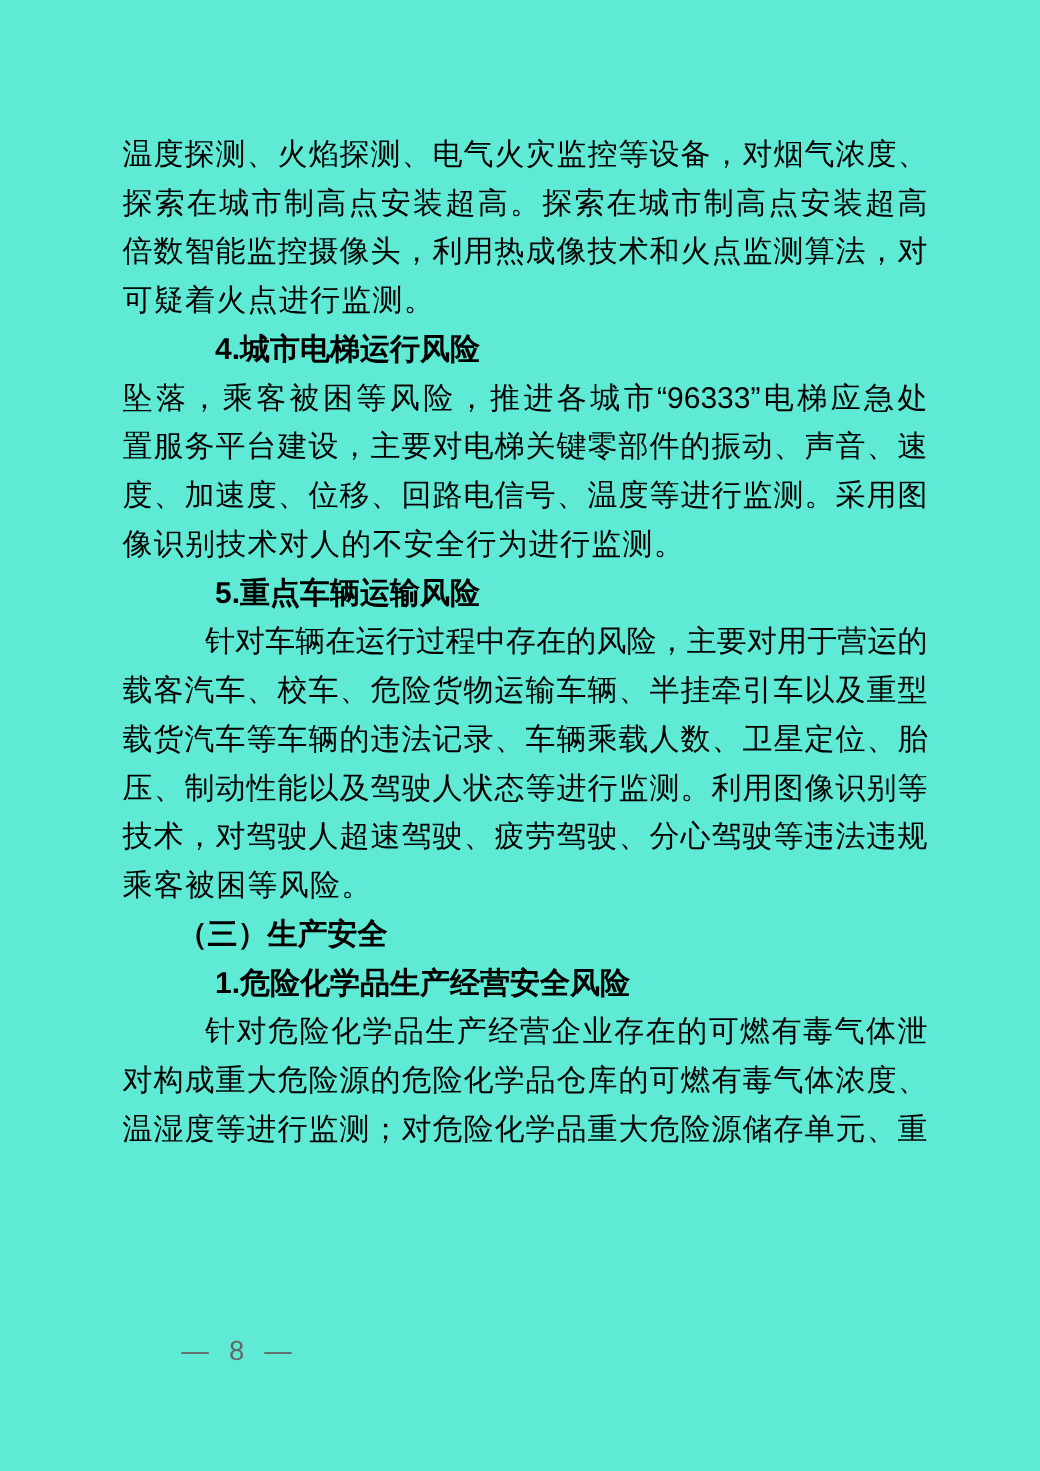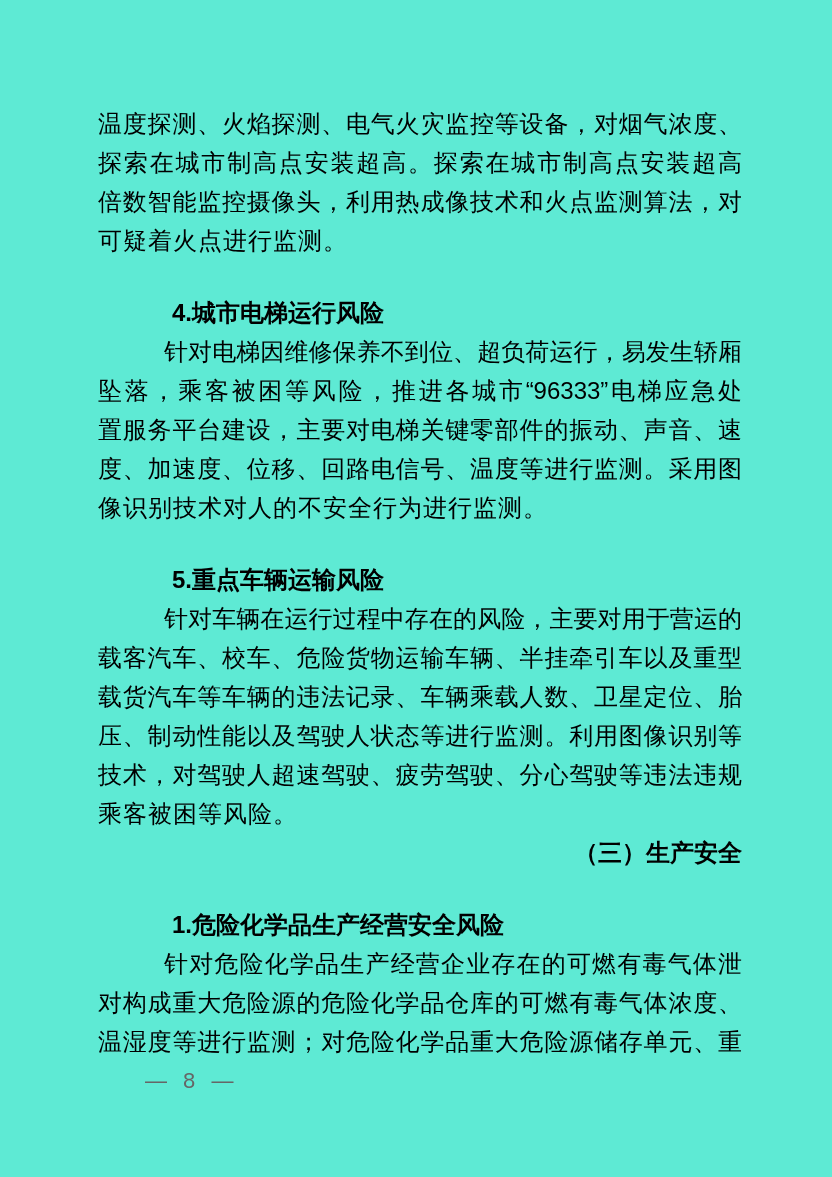--- a/index.html
+++ b/index.html
@@ -42,26 +42,25 @@
     letter-spacing: 1px;
   }
   
   .ind {
     text-indent: 66px;
   }
   .h-num {
     font-weight: bold;
     text-indent: 74px;
     text-align: left;
-    margin-top: 33px;
   }
   .h-paren {
     font-weight: bold;
     text-indent: 44px;
-    text-align: right;
+    text-align: left;
   }
   .page-number {
     position: absolute;
     left: 145px;
     top: 1066px;
     height: 30px;
     line-height: 30px;
     font-size: 22px;
     color: #666666;
     letter-spacing: 1px;
@@ -74,21 +73,20 @@
 <div class="page">
   <div class="content">
 
     <div class="tline just">温度探测、火焰探测、电气火灾监控等设备，对烟气浓度、</div>
     <div class="tline just">探索在城市制高点安装超高。探索在城市制高点安装超高</div>
     <div class="tline just">倍数智能监控摄像头，利用热成像技术和火点监测算法，对</div>
     <div class="tline short">可疑着火点进行监测。</div>
 
     <div class="tline h-num">4.城市电梯运行风险</div>
 
-    <div class="tline just ind">针对电梯因维修保养不到位、超负荷运行，易发生轿厢</div>
     <div class="tline just">坠落，乘客被困等风险，推进各城市“96333”电梯应急处</div>
     <div class="tline just">置服务平台建设，主要对电梯关键零部件的振动、声音、速</div>
     <div class="tline just">度、加速度、位移、回路电信号、温度等进行监测。采用图</div>
     <div class="tline short">像识别技术对人的不安全行为进行监测。</div>
 
     <div class="tline h-num">5.重点车辆运输风险</div>
 
     <div class="tline just ind">针对车辆在运行过程中存在的风险，主要对用于营运的</div>
     <div class="tline just">载客汽车、校车、危险货物运输车辆、半挂牵引车以及重型</div>
     <div class="tline just">载货汽车等车辆的违法记录、车辆乘载人数、卫星定位、胎</div>

